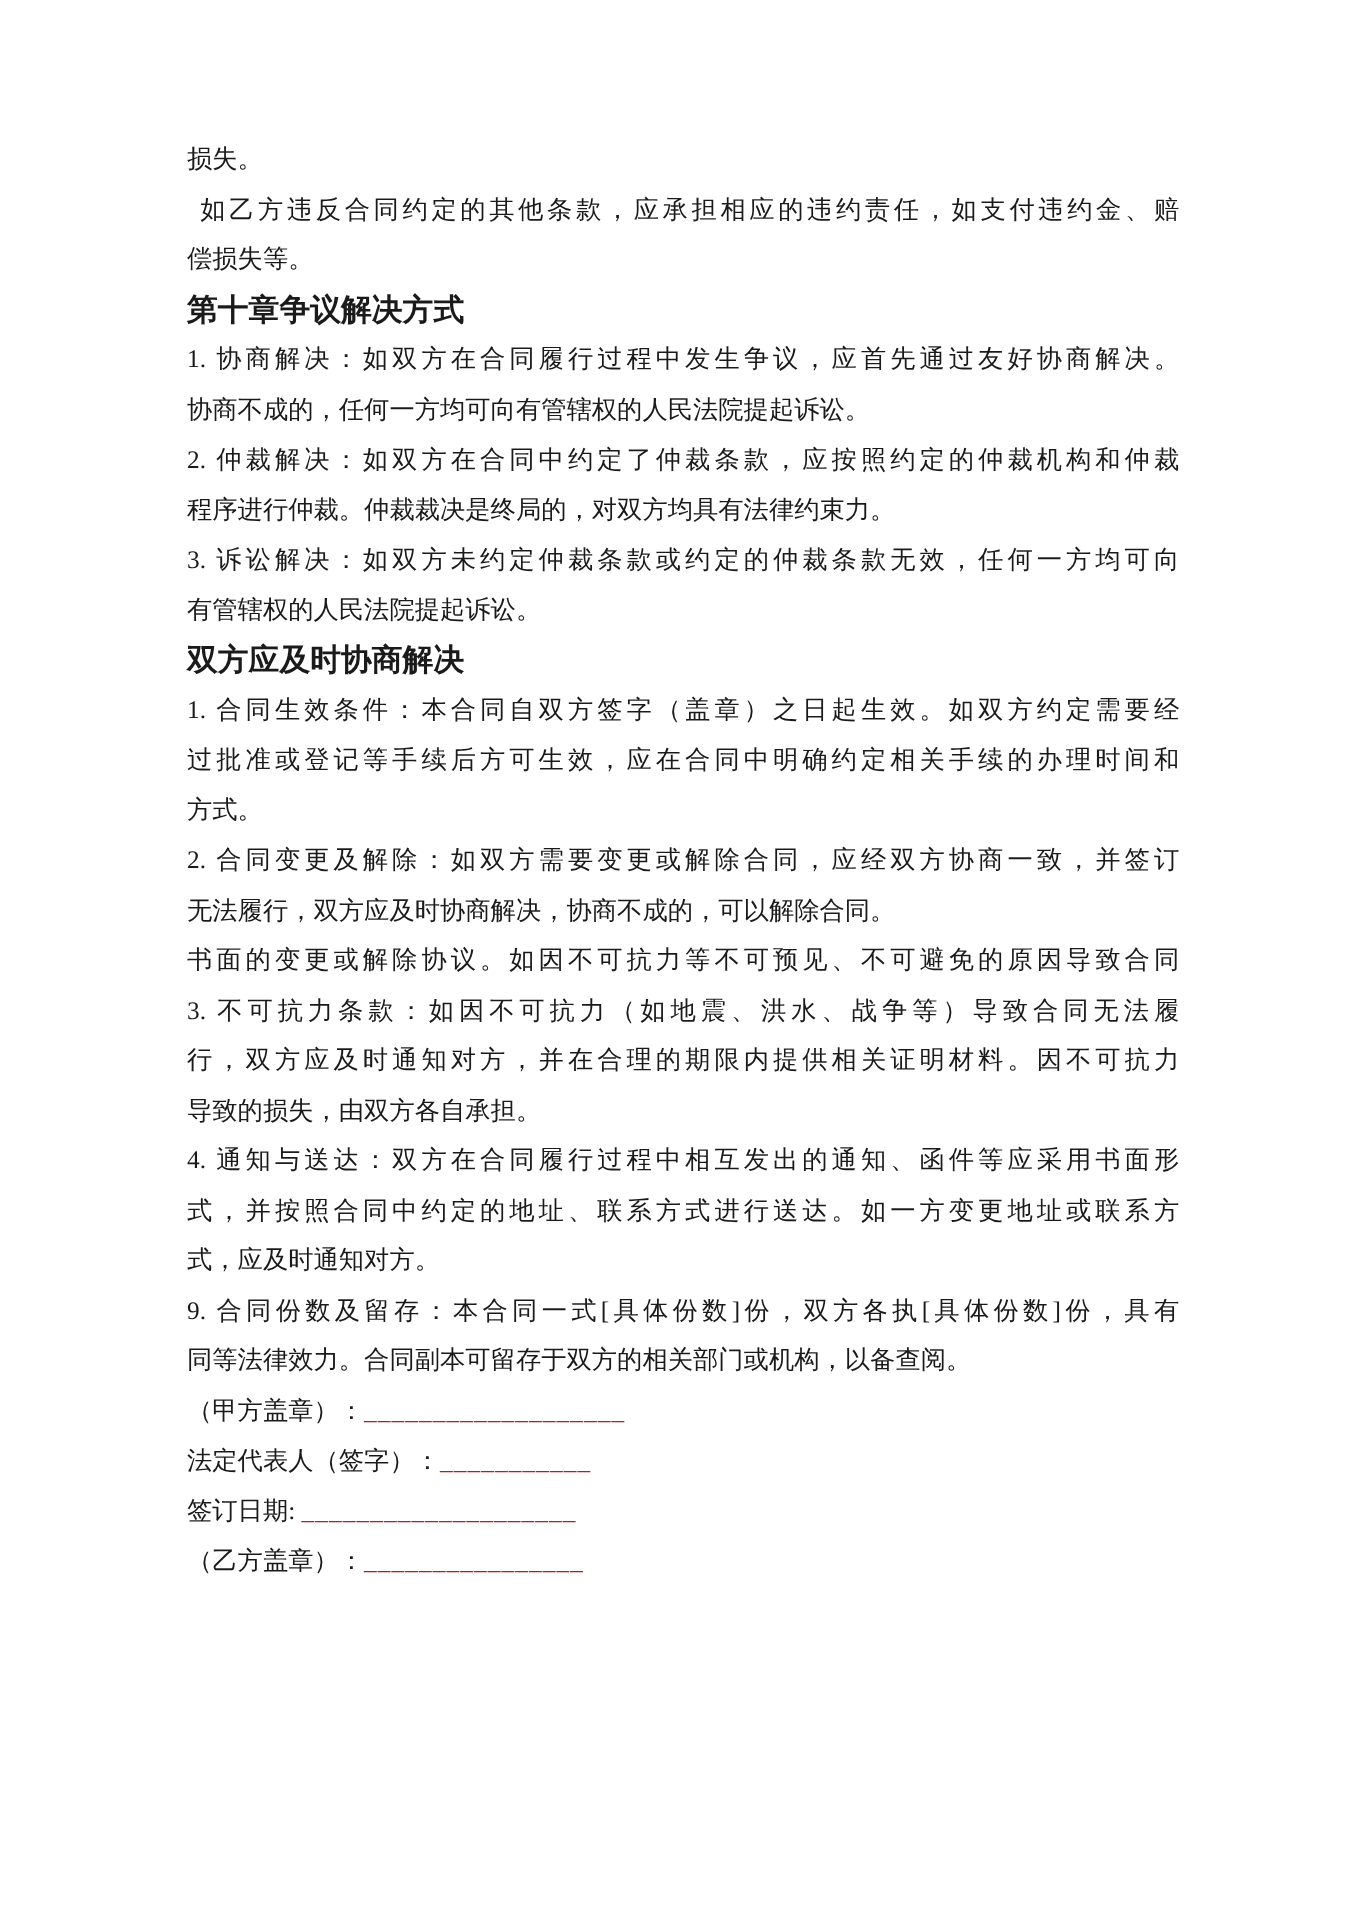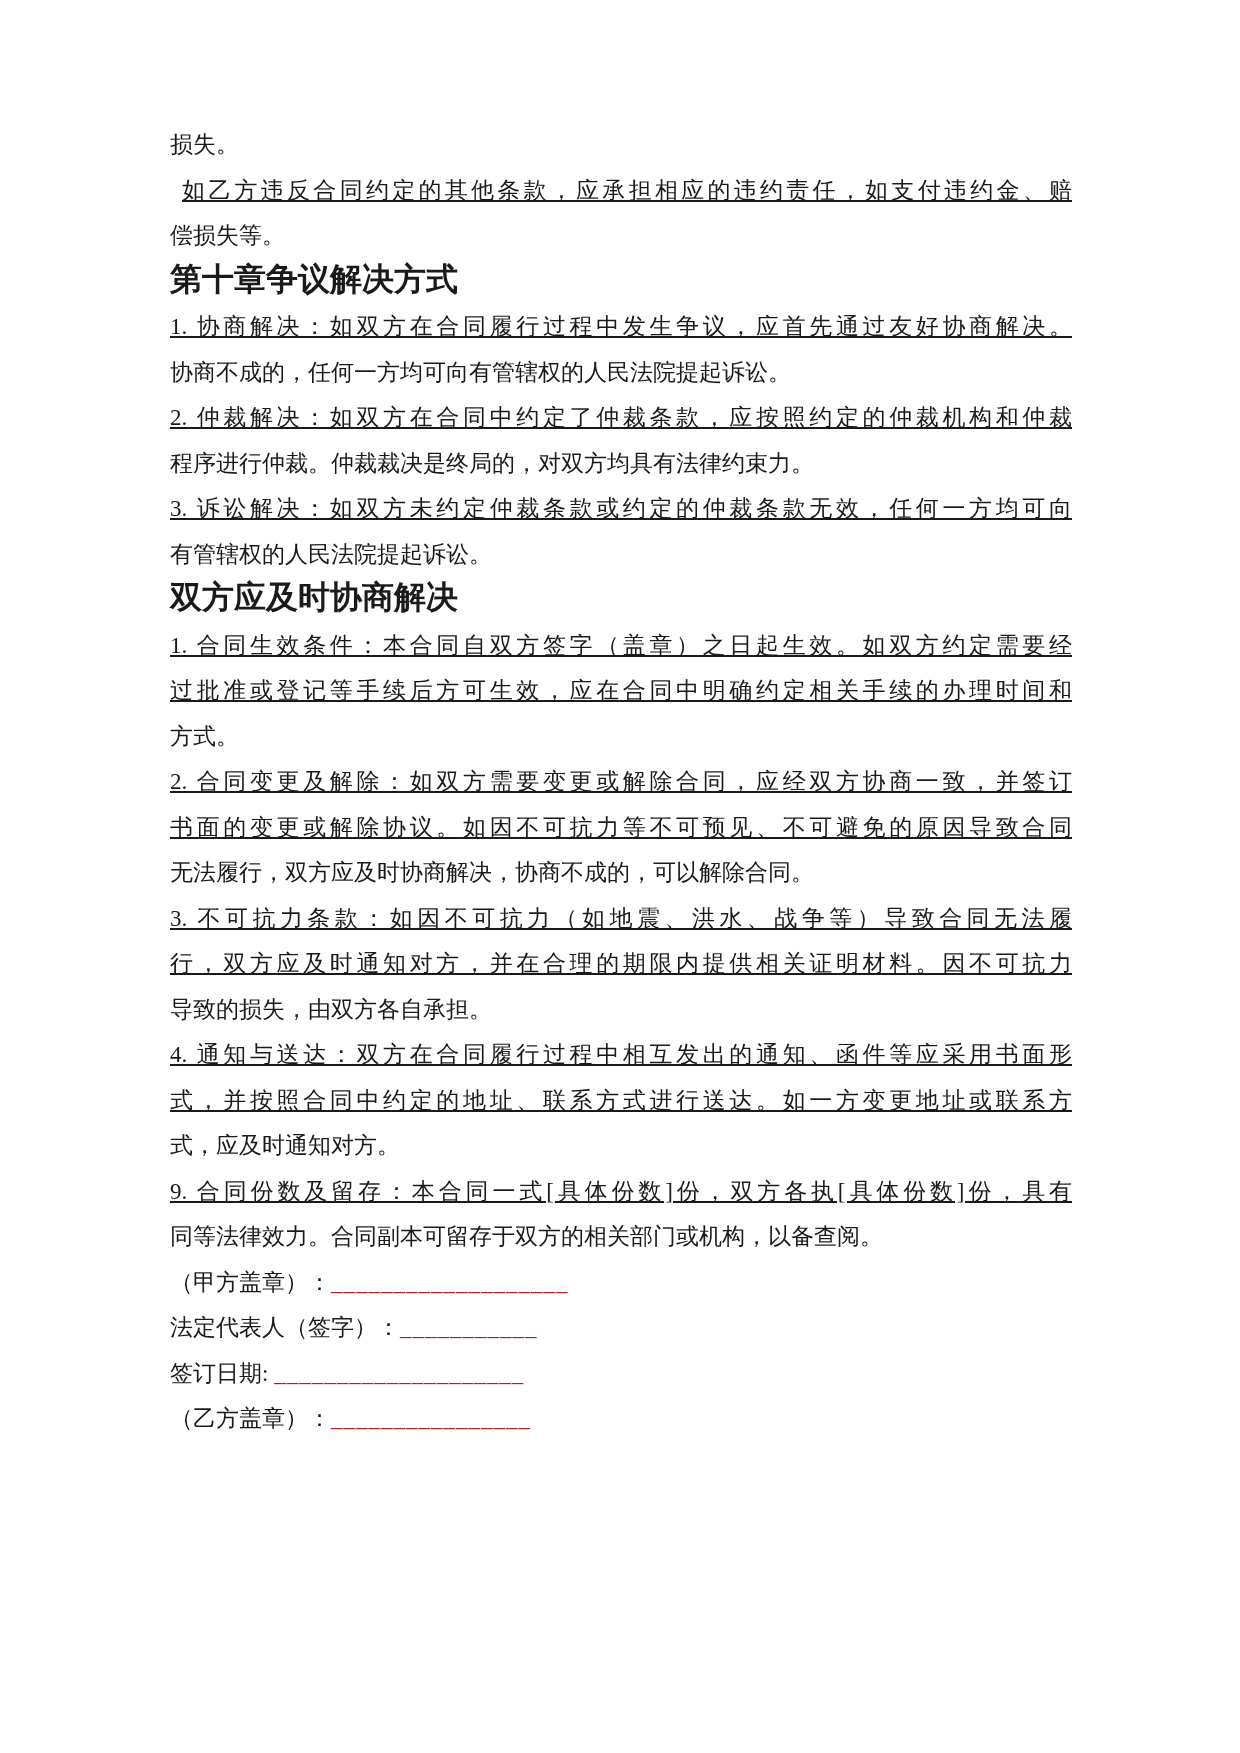--- a/index.html
+++ b/index.html
@@ -21,29 +21,28 @@
   }
   .line {
     height: 45.5px;
     line-height: 45.5px;
     white-space: normal;
     text-align: left;
   }
   .line.fill {
     text-align: justify;
     text-align-last: justify;
-    text-decoration: underline;
   }
   .line.ind {
     padding-left: 12px;
   }
   .line.heading {
-    font-family: Liberation Mono, monospace;
+    font-family: Liberation Sans, sans-serif;
     font-weight: bold;
-    font-size: 32px;
+    font-size: 28px;
   }
   .line.signature .blank {
     letter-spacing: 1px;
     color: #b91c1c;
   }
 </style>
 </head>
 <body>
 
 <div class="page">
@@ -56,22 +55,22 @@
       <div class="line body">协商不成的，任何一方均可向有管辖权的人民法院提起诉讼。</div>
       <div class="line body fill">2.  仲裁解决：如双方在合同中约定了仲裁条款，应按照约定的仲裁机构和仲裁</div>
       <div class="line body">程序进行仲裁。仲裁裁决是终局的，对双方均具有法律约束力。</div>
       <div class="line body fill">3.  诉讼解决：如双方未约定仲裁条款或约定的仲裁条款无效，任何一方均可向</div>
       <div class="line body">有管辖权的人民法院提起诉讼。</div>
       <div class="line heading">双方应及时协商解决</div>
       <div class="line body fill">1.  合同生效条件：本合同自双方签字（盖章）之日起生效。如双方约定需要经</div>
       <div class="line body fill">过批准或登记等手续后方可生效，应在合同中明确约定相关手续的办理时间和</div>
       <div class="line body">方式。</div>
       <div class="line body fill">2.  合同变更及解除：如双方需要变更或解除合同，应经双方协商一致，并签订</div>
+      <div class="line body">无法履行，双方应及时协商解决，协商不成的，可以解除合同。</div>
       <div class="line body fill">书面的变更或解除协议。如因不可抗力等不可预见、不可避免的原因导致合同</div>
-      <div class="line body">无法履行，双方应及时协商解决，协商不成的，可以解除合同。</div>
       <div class="line body fill">3.  不可抗力条款：如因不可抗力（如地震、洪水、战争等）导致合同无法履</div>
       <div class="line body fill">行，双方应及时通知对方，并在合理的期限内提供相关证明材料。因不可抗力</div>
       <div class="line body">导致的损失，由双方各自承担。</div>
       <div class="line body fill">4.  通知与送达：双方在合同履行过程中相互发出的通知、函件等应采用书面形</div>
       <div class="line body fill">式，并按照合同中约定的地址、联系方式进行送达。如一方变更地址或联系方</div>
       <div class="line body">式，应及时通知对方。</div>
       <div class="line body fill">9.  合同份数及留存：本合同一式[具体份数]份，双方各执[具体份数]份，具有</div>
       <div class="line body">同等法律效力。合同副本可留存于双方的相关部门或机构，以备查阅。</div>
       <div class="line signature"><span>（甲方盖章）：</span><span class="blank">___________________</span></div>
       <div class="line signature"><span>法定代表人（签字）：</span><span class="blank">___________</span></div>

